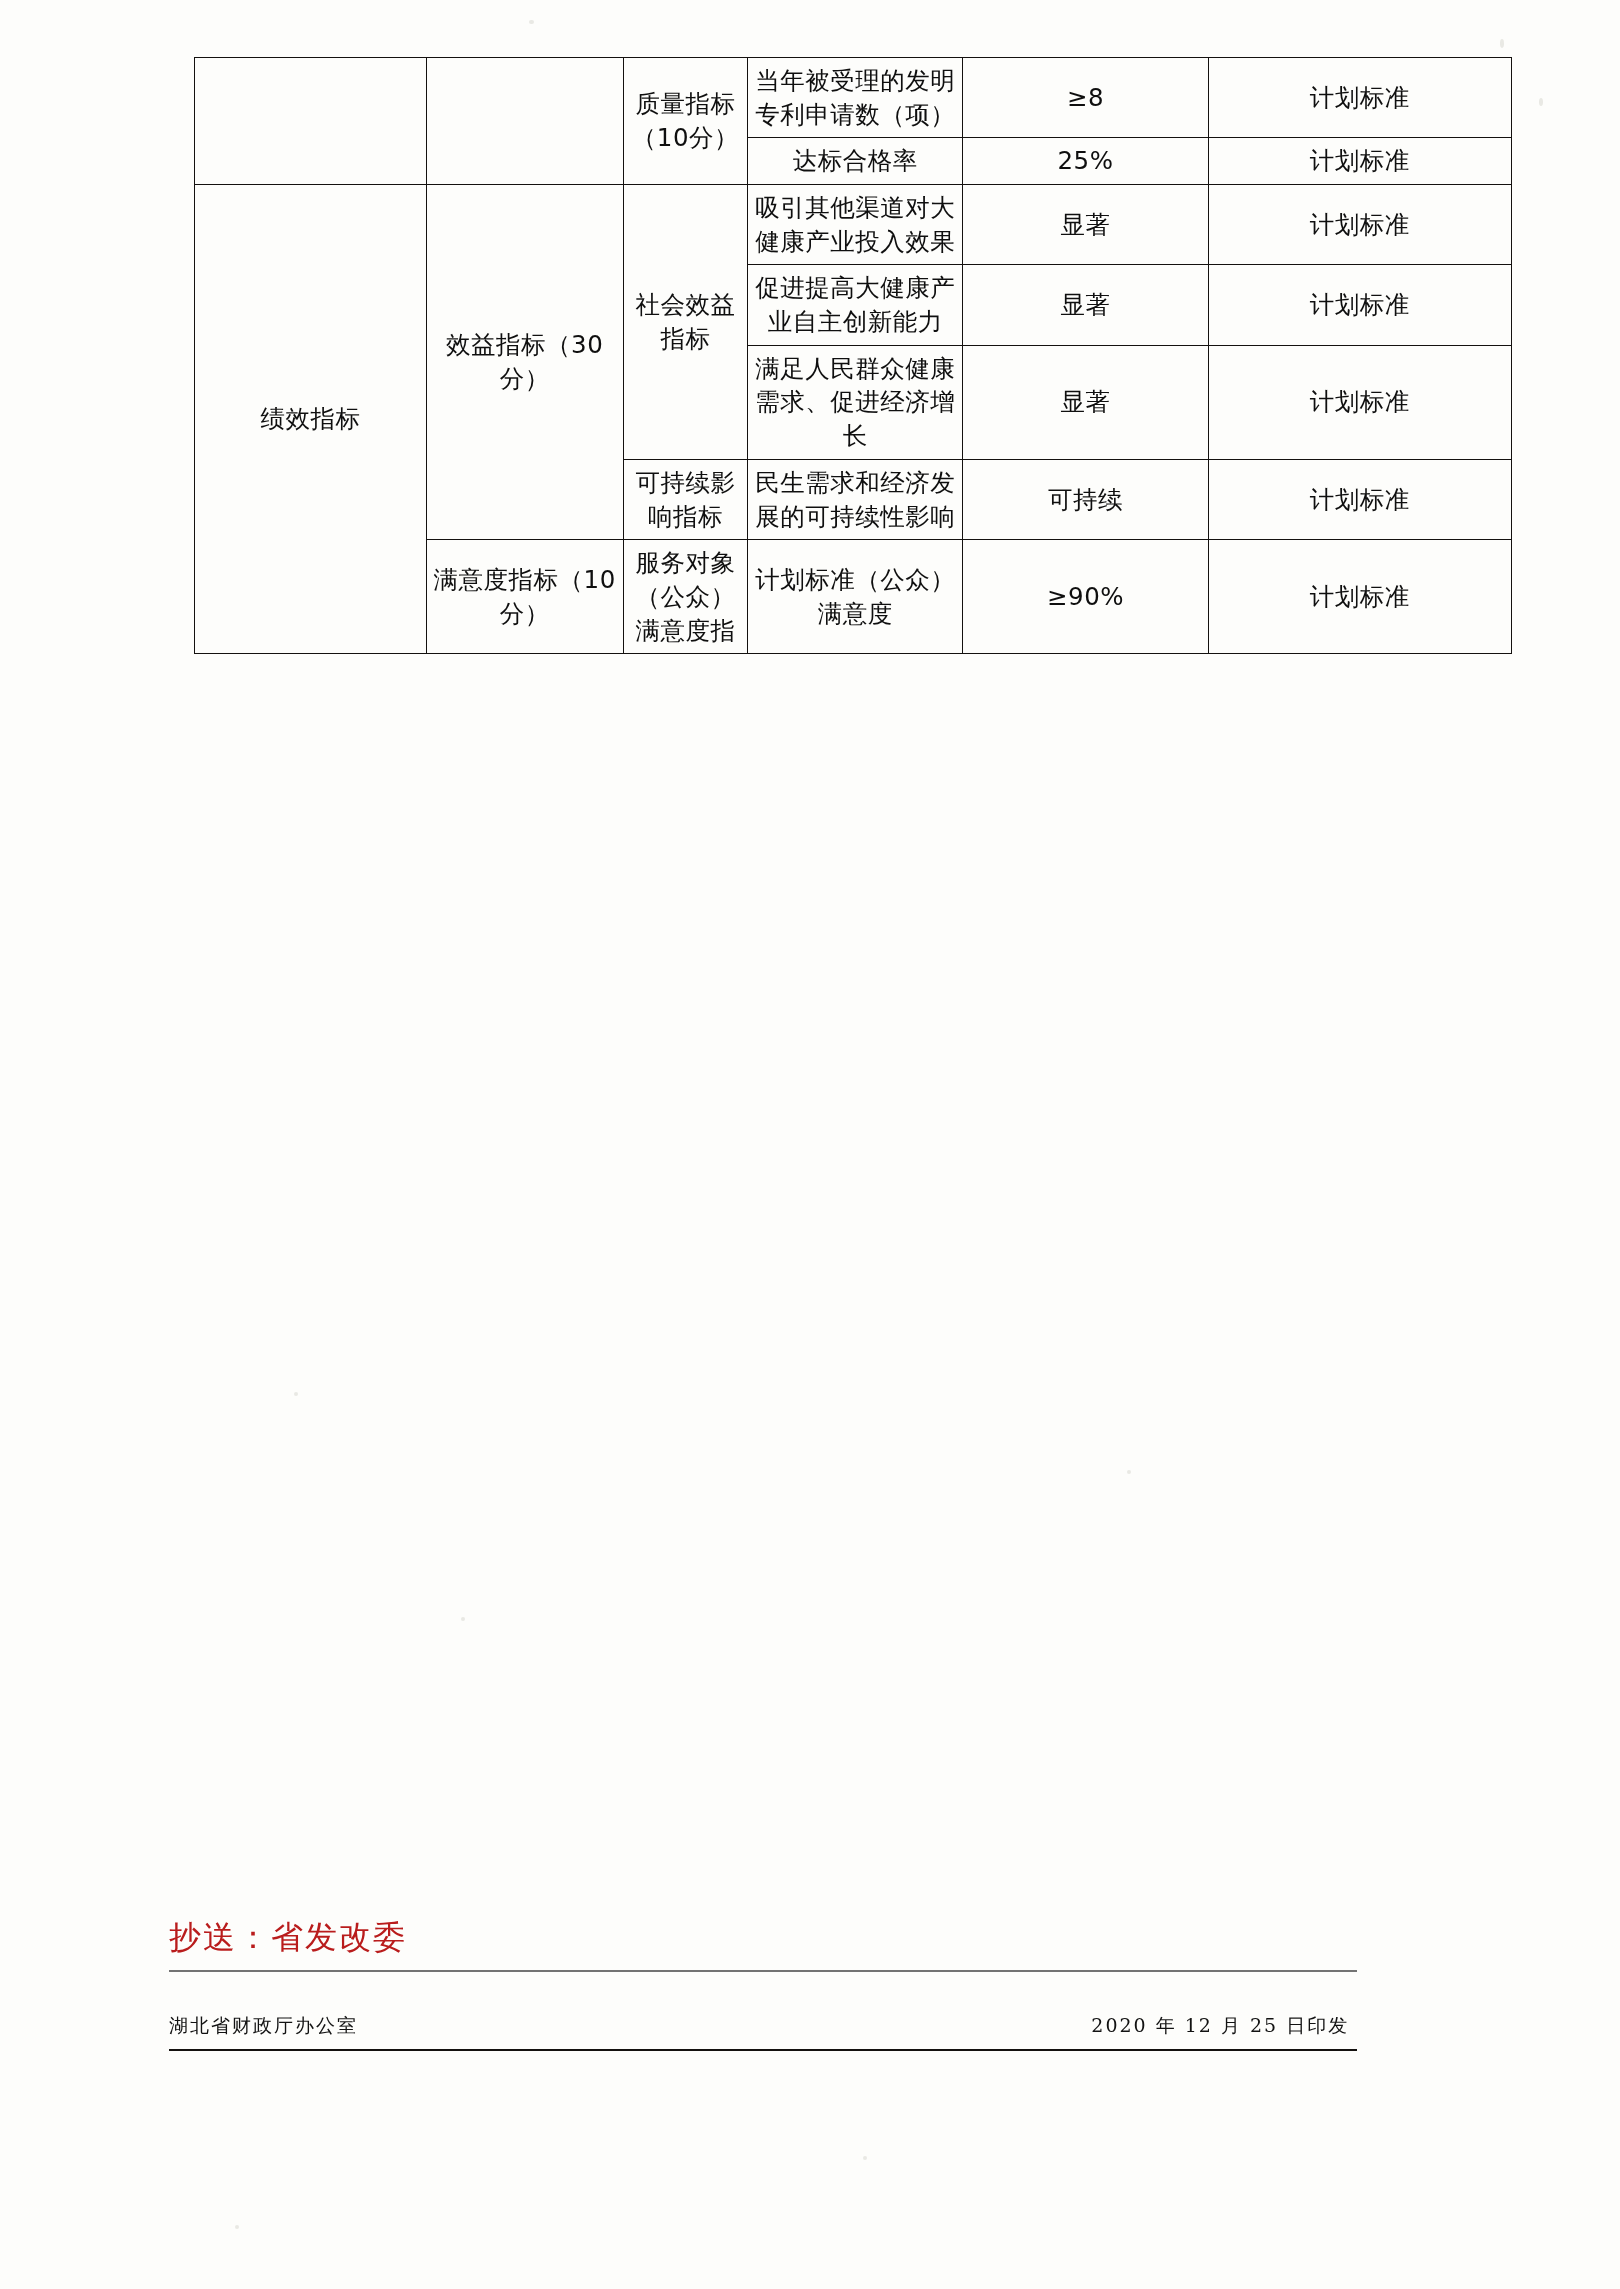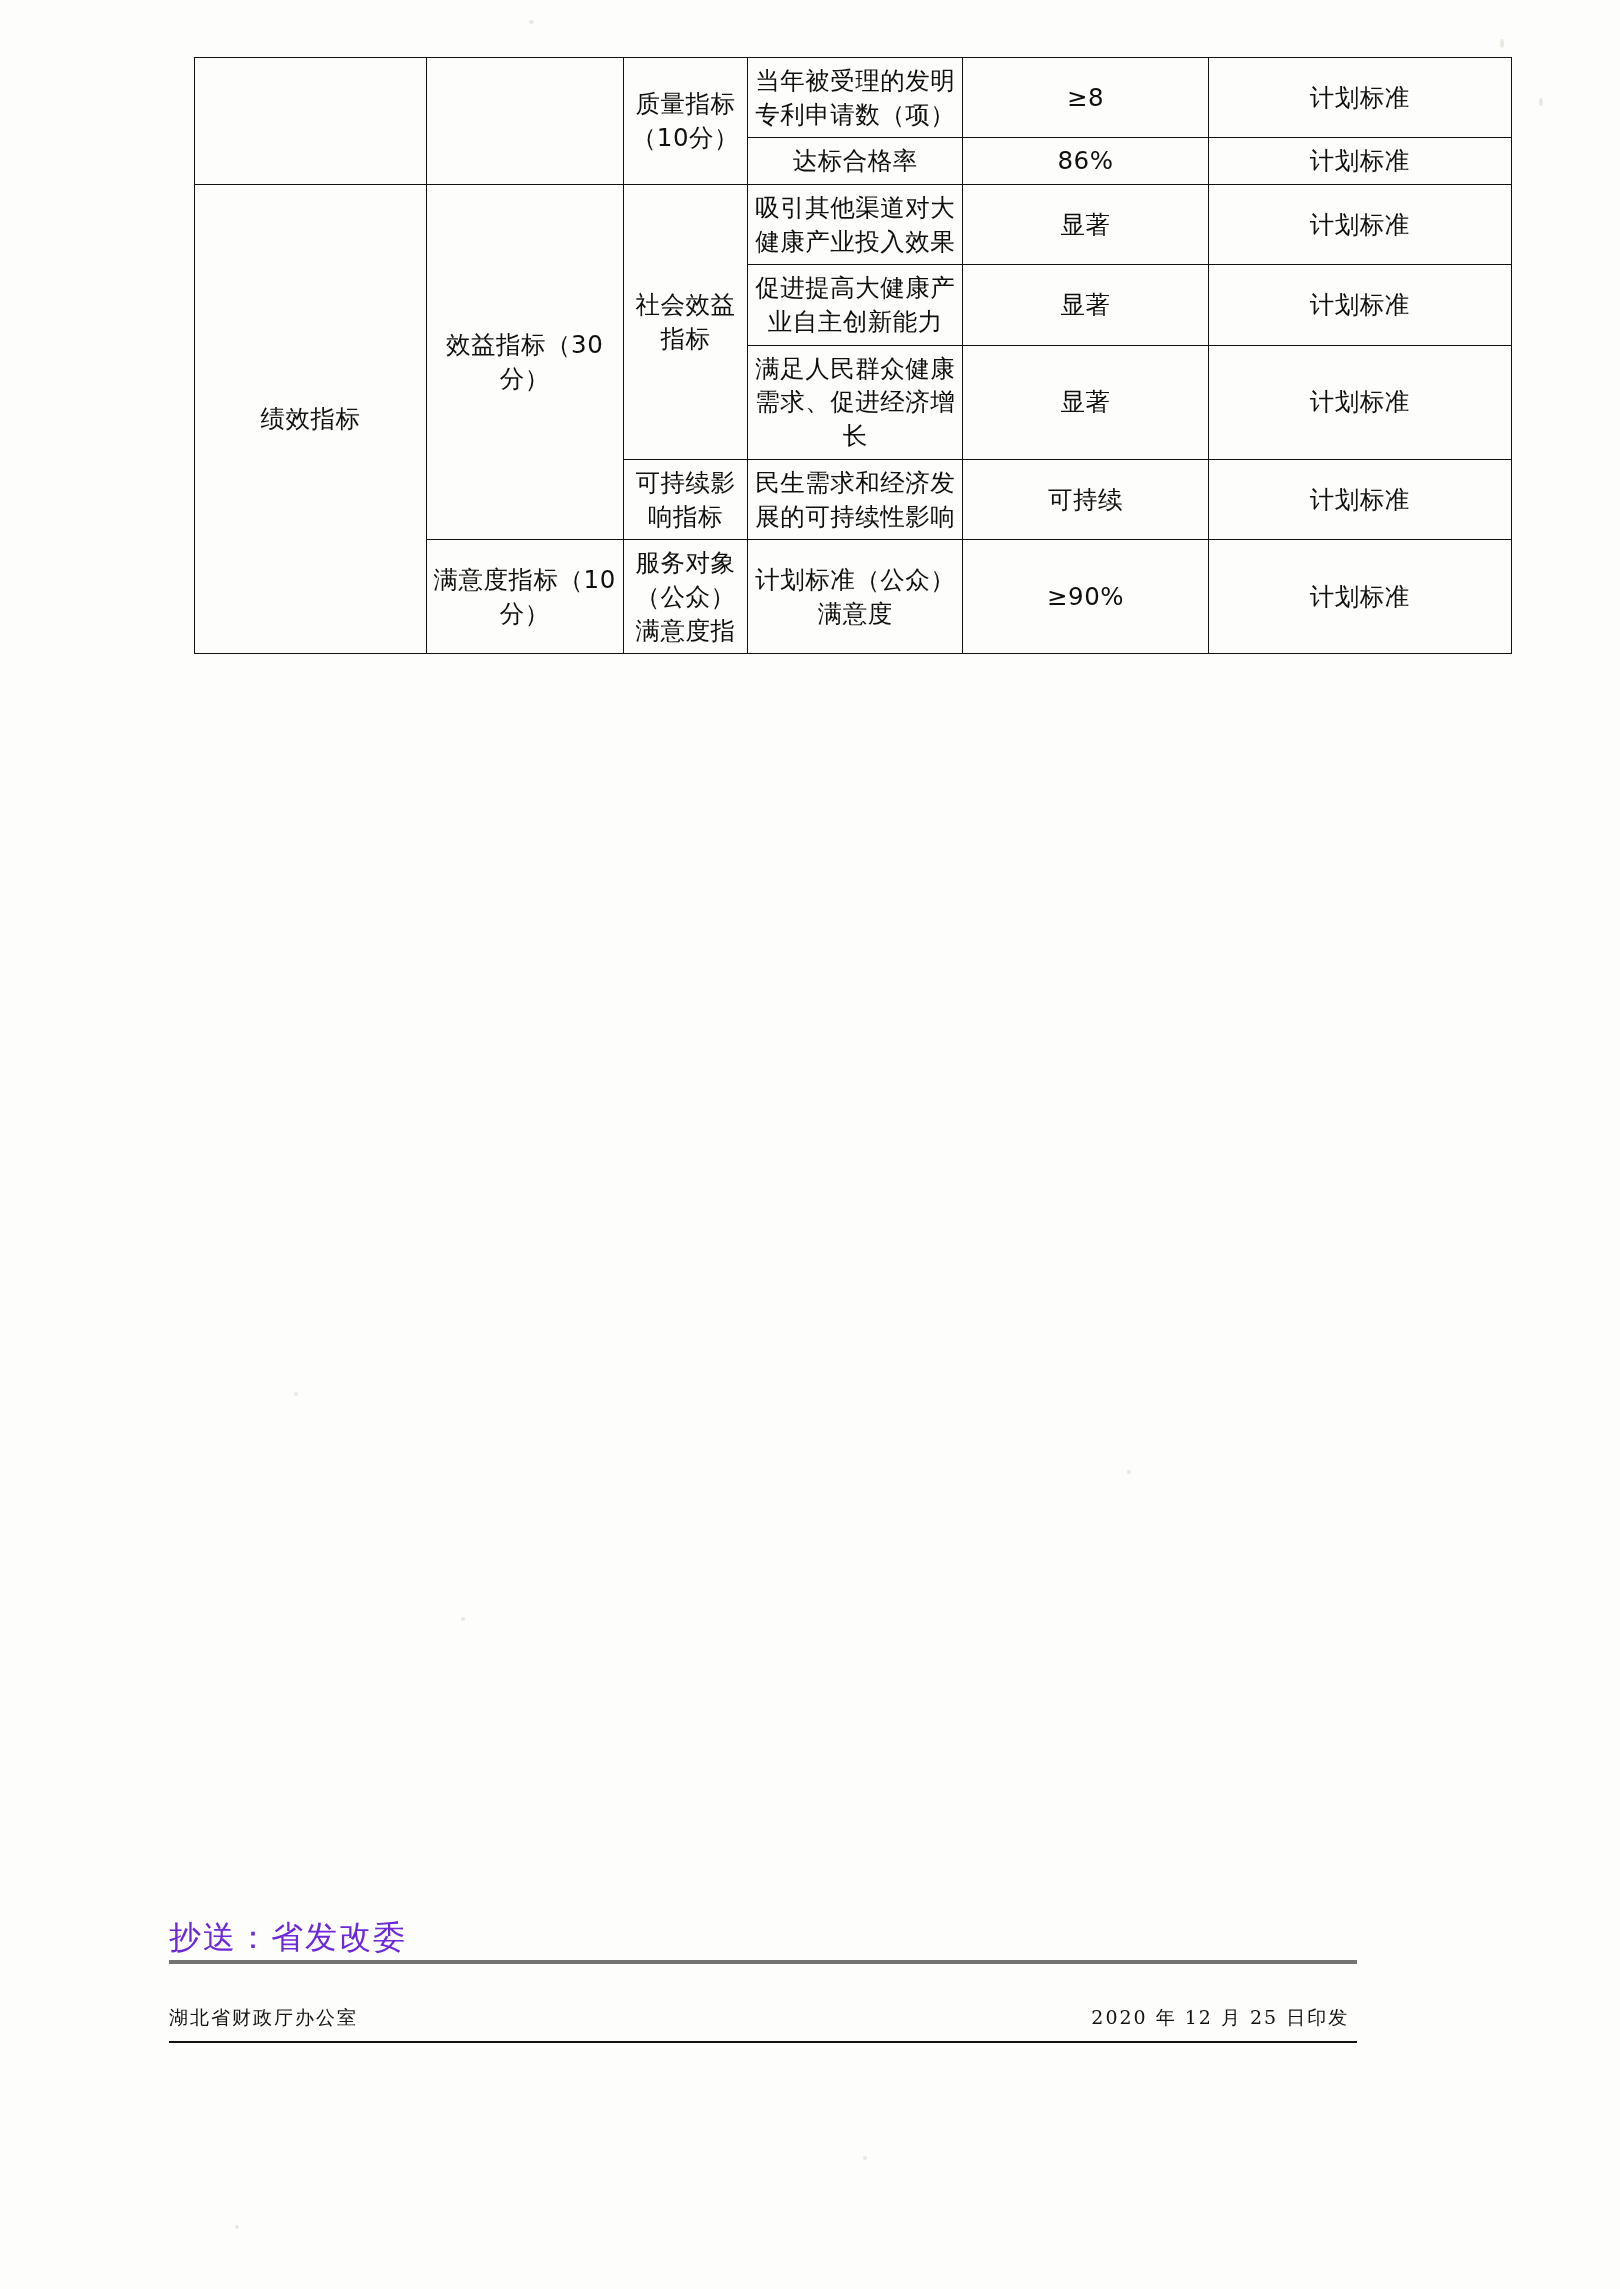--- a/index.html
+++ b/index.html
@@ -72,24 +72,24 @@
   .footer {
     position: absolute;
     left: 169px;
     top: 1916px;
     width: 1274px;
     font-family: "DejaVu Serif", "Liberation Serif", serif;
   }
   .cc-line {
     font-size: 32px;
     letter-spacing: 2px;
-    padding-bottom: 0;
-    border-bottom: 4px solid #737373;
+    padding-bottom: 10px;
+    border-bottom: 2px solid #737373;
     width: 1188px;
-    color: #6d28d9;
+    color: #b91c1c;
   }
   .issue-row {
     display: flex;
     justify-content: space-between;
     align-items: flex-end;
     width: 1188px;
     margin-top: 41px;
     padding-bottom: 9.8px;
     border-bottom: 2px solid #14110f;
     font-size: 19px;
@@ -112,21 +112,21 @@
           <td class="c1" rowspan="2"></td>
           <td class="c2" rowspan="2"></td>
           <td class="c3 narrow" rowspan="2">质量指标（10分）</td>
           <td class="c4 big">当年被受理的发明专利申请数（项）</td>
           <td class="c5 val">≥8</td>
           <td class="c6 val">计划标准</td>
         </tr>
 
         <tr>
           <td class="c4 big">达标合格率</td>
-          <td class="c5 val">86%</td>
+          <td class="c5 val">25%</td>
           <td class="c6 val">计划标准</td>
         </tr>
 
         <tr>
           <td class="c1 big" rowspan="5">绩效指标</td>
           <td class="c2 big" rowspan="4">效益指标（30分）</td>
           <td class="c3 narrow" rowspan="3">社会效益指标</td>
           <td class="c4 big">吸引其他渠道对大健康产业投入效果</td>
           <td class="c5 val">显著</td>
           <td class="c6 val">计划标准</td>

